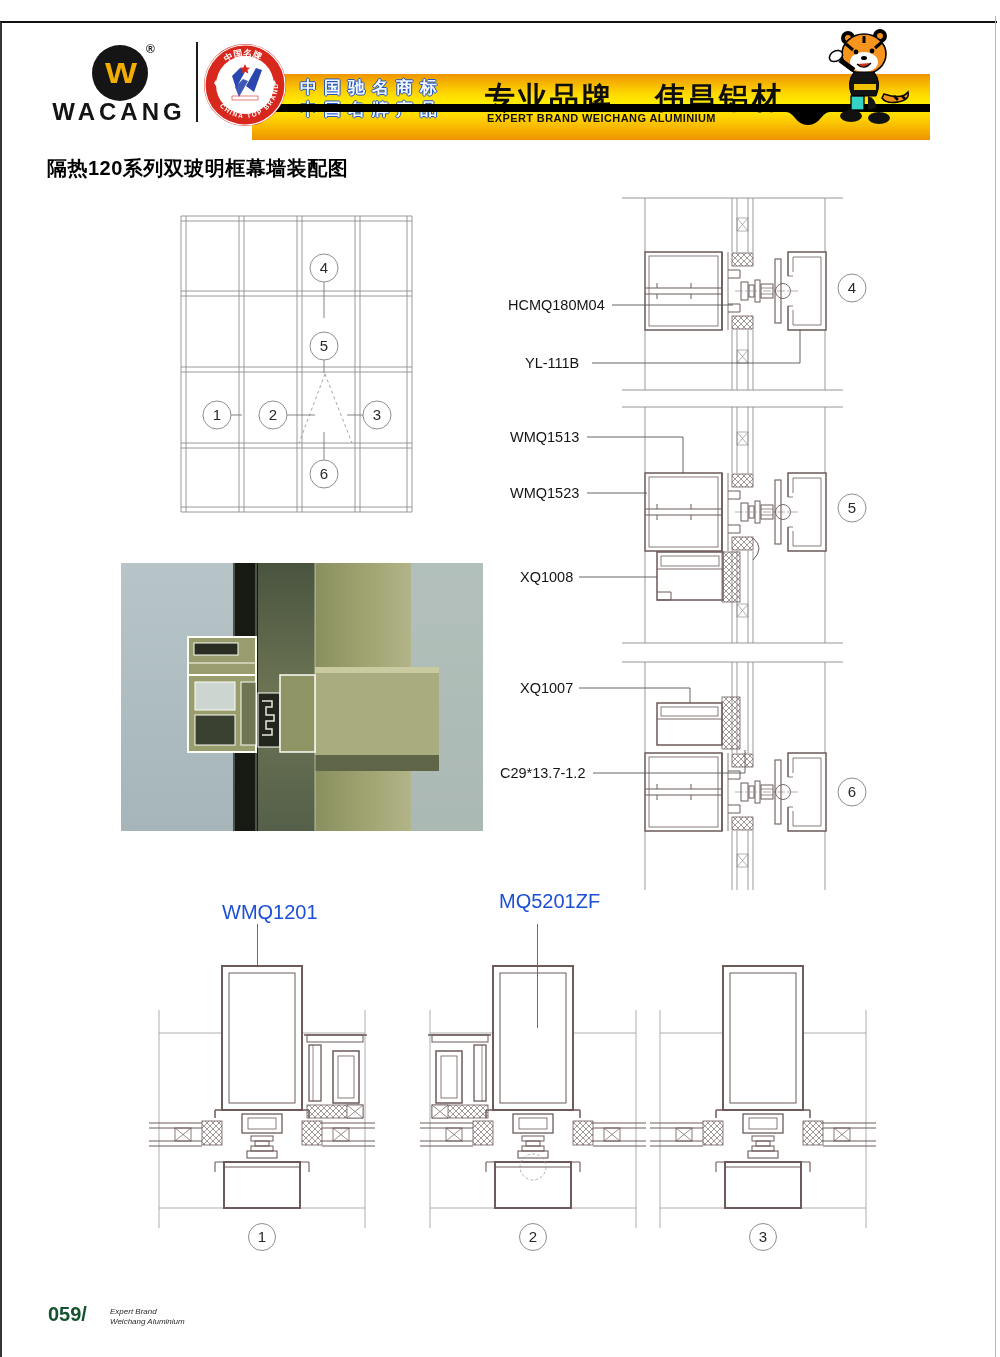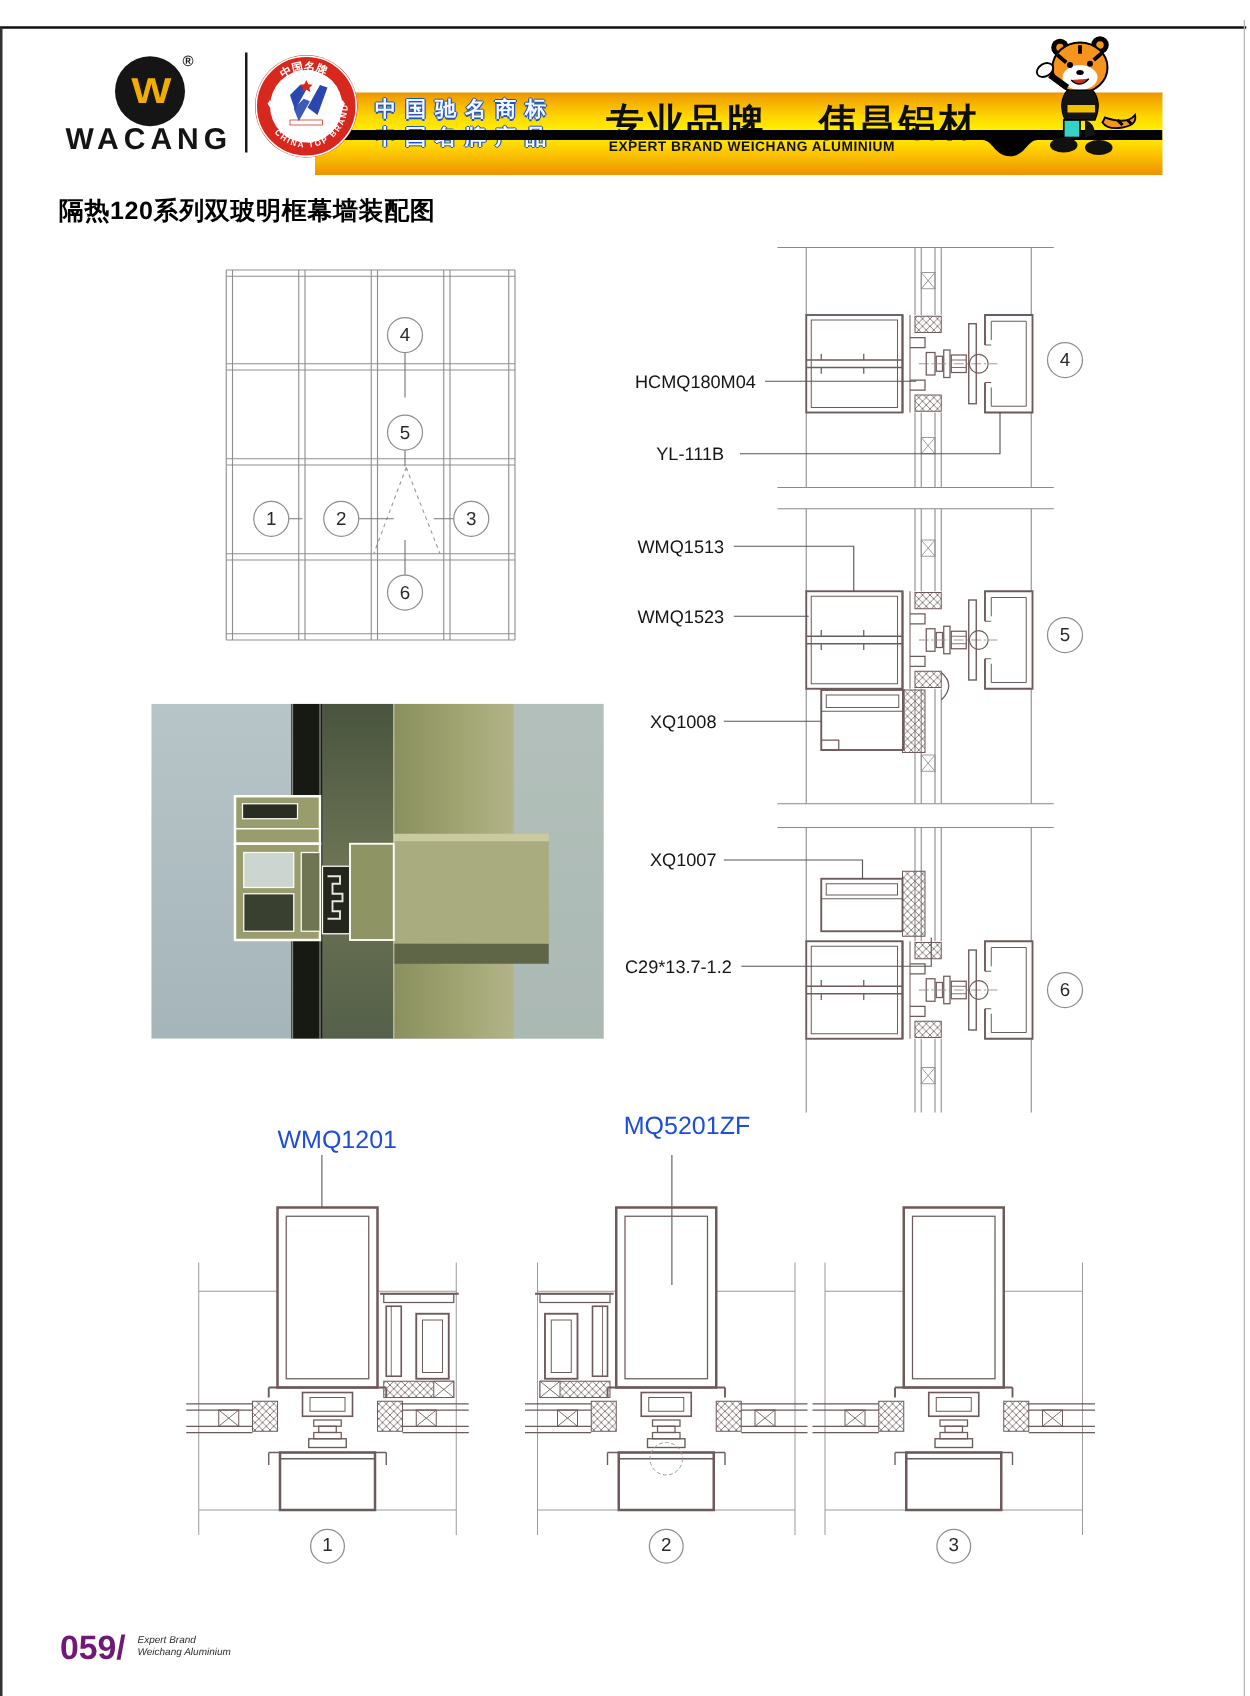--- a/index.html
+++ b/index.html
@@ -40,21 +40,21 @@
 
   
   .callout { width:28px; height:28px; border:1px solid #8f8f8f; border-radius:50%;
              background:#fff; text-align:center; line-height:26px; font-size:15px; color:#2a2a2a; }
 
   .part-label { font-size:20px; color:#1d4ed8; white-space:nowrap; }
   .leader-v { width:1px; background:#6d6d6d; }
 
   .photo { left:121px; top:563px; }
 
-  .footer-num { left:48px; top:1303px; font-size:27px; font-weight:bold; color:#701a75; }
+  .footer-num { left:48px; top:1303px; font-size:20px; font-weight:bold; color:#14532d; }
   .footer-cap { left:110px; top:1307px; font-size:8px; line-height:10px; color:#2b2b2b;font-style:italic; }
 
   svg text { font-family:"Liberation Sans", sans-serif; }
 </style>
 </head>
 <body>
 
 <div id="page">
 
   <div class="abs top-rule"></div>

